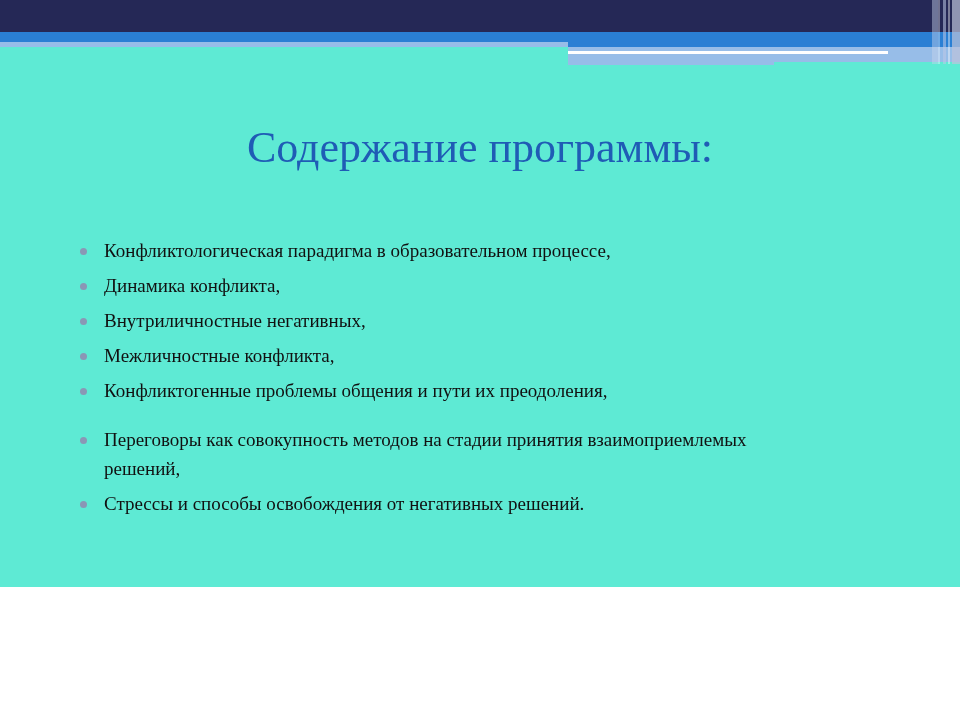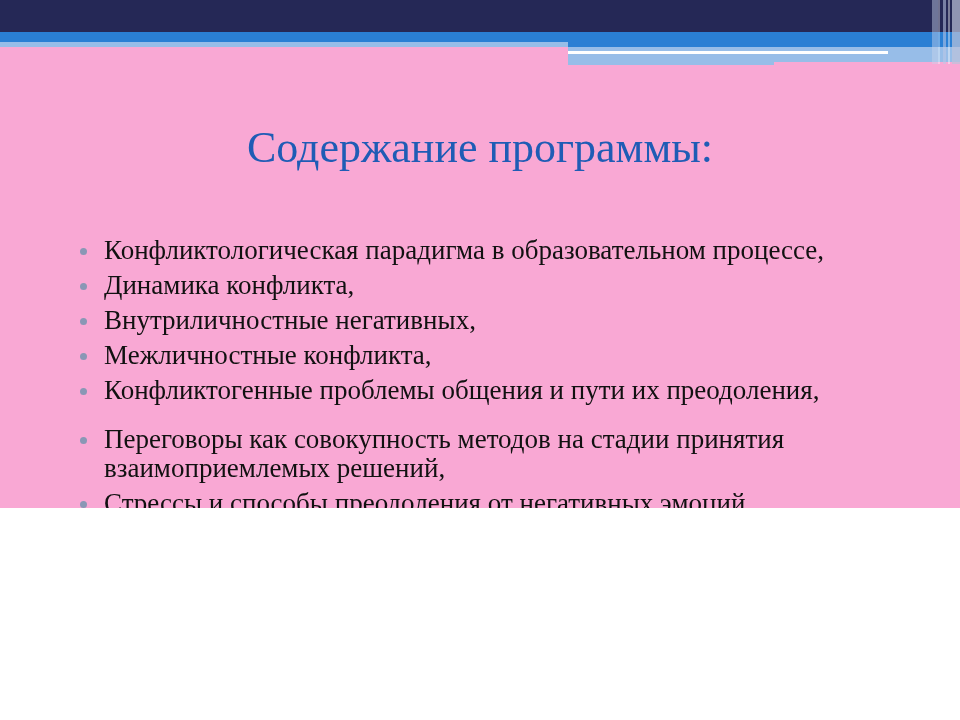--- a/index.html
+++ b/index.html
@@ -6,22 +6,22 @@
       margin: 0;
       padding: 0;
       width: 960px;
       height: 720px;
       overflow: hidden;
       background: #ffffff;
     }
     .slide {
       position: relative;
       width: 960px;
-      height: 508px;
-      background: #f9a8d4;
+      height: 587px;
+      background: #5eead4;
       overflow: hidden;
     }
     
     .hdr-dark {
       position: absolute; left: 0; top: 0; width: 960px; height: 32px;
       background: #252856;
     }
     .hdr-blue {
       position: absolute; left: 0; top: 32px; width: 960px; height: 10px;
       background: #2a7fd4;
@@ -68,21 +68,21 @@
       font-weight: normal;
     }
 
     
     .content {
       position: absolute;
       left: 78px; top: 236px; width: 820px;
       margin: 0; padding: 0;
       list-style: none;
       font-family: "Liberation Serif", serif;
-      font-size: 27px;
+      font-size: 19px;
       color: #111111;
       line-height: 29px;
     }
     .content li {
       position: relative;
       padding-left: 26px;
       margin-bottom: 6px;
     }
     .bullet {
       position: absolute;
@@ -111,15 +111,15 @@
 
   <h1 class="title">Содержание программы:</h1>
 
   <ul class="content">
     <li><span class="bullet"></span><span>Конфликтологическая парадигма в образовательном процессе,</span></li>
     <li><span class="bullet"></span><span>Динамика конфликта,</span></li>
     <li><span class="bullet"></span><span>Внутриличностные негативных,</span></li>
     <li><span class="bullet"></span><span>Межличностные конфликта,</span></li>
     <li><span class="bullet"></span><span>Конфликтогенные проблемы общения и пути их преодоления,</span></li>
     <li style="width:700px;margin-top:20px;"><span class="bullet"></span><span>Переговоры как совокупность методов на стадии принятия взаимоприемлемых решений,</span></li>
-    <li><span class="bullet"></span><span>Стрессы и способы преодоления от негативных эмоций.</span></li>
+    <li><span class="bullet"></span><span>Стрессы и способы освобождения от негативных решений.</span></li>
   </ul>
 </div>
 
 </body></html>

